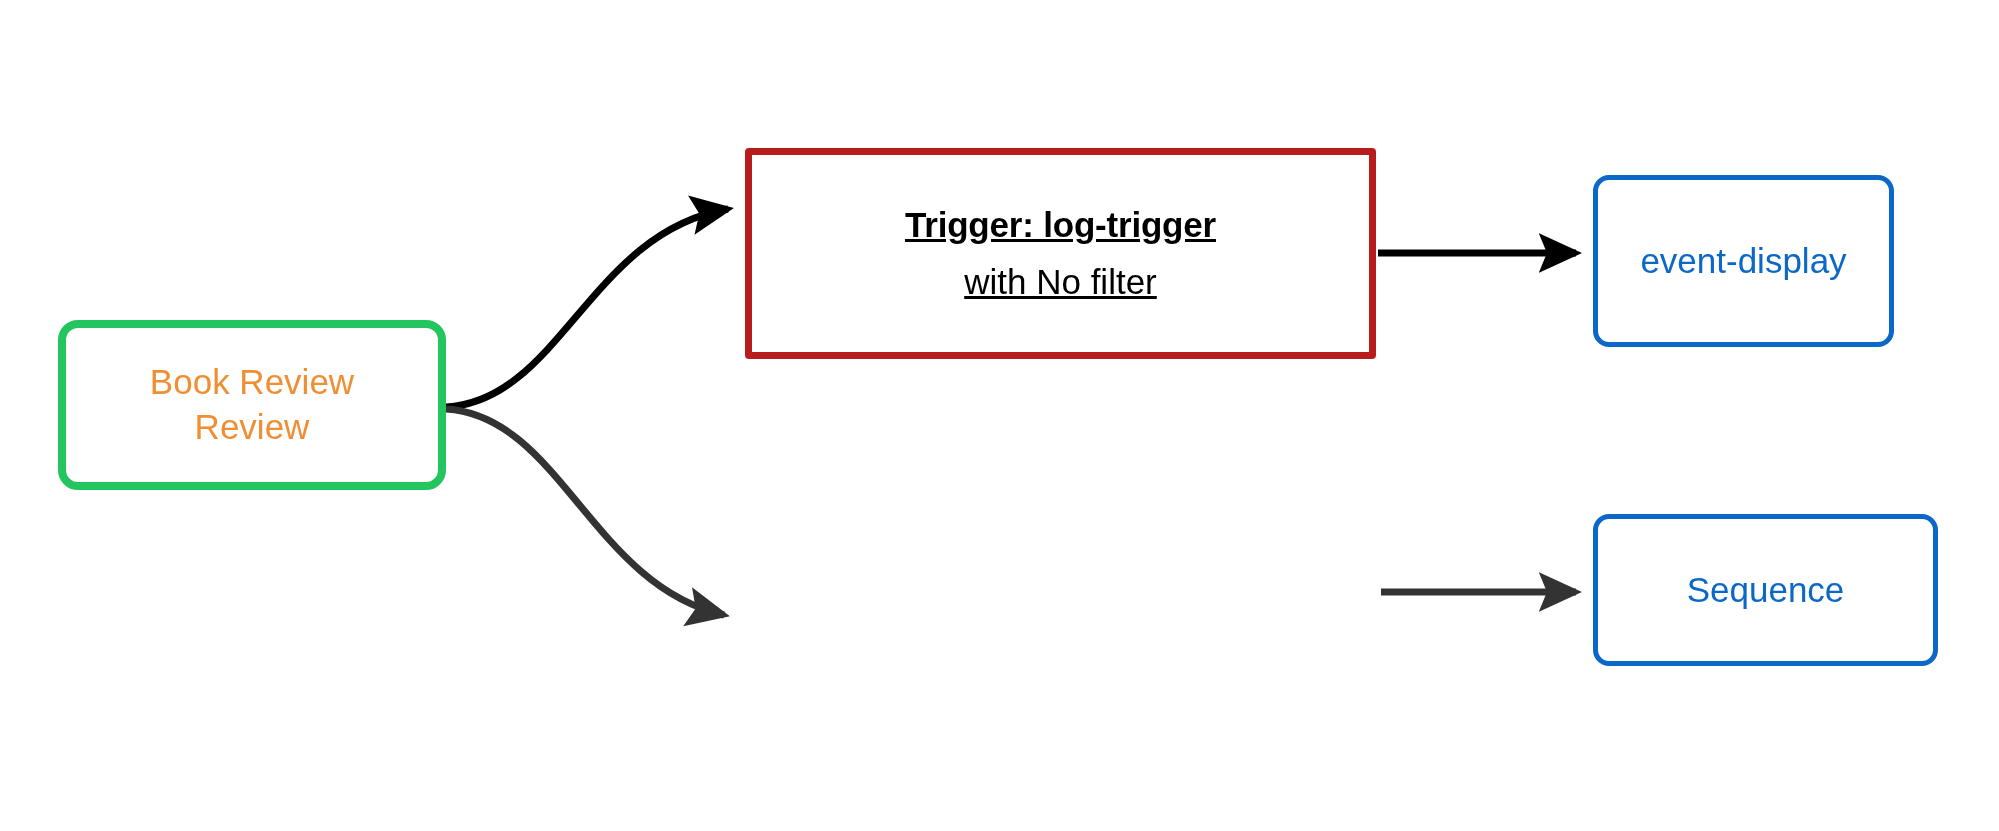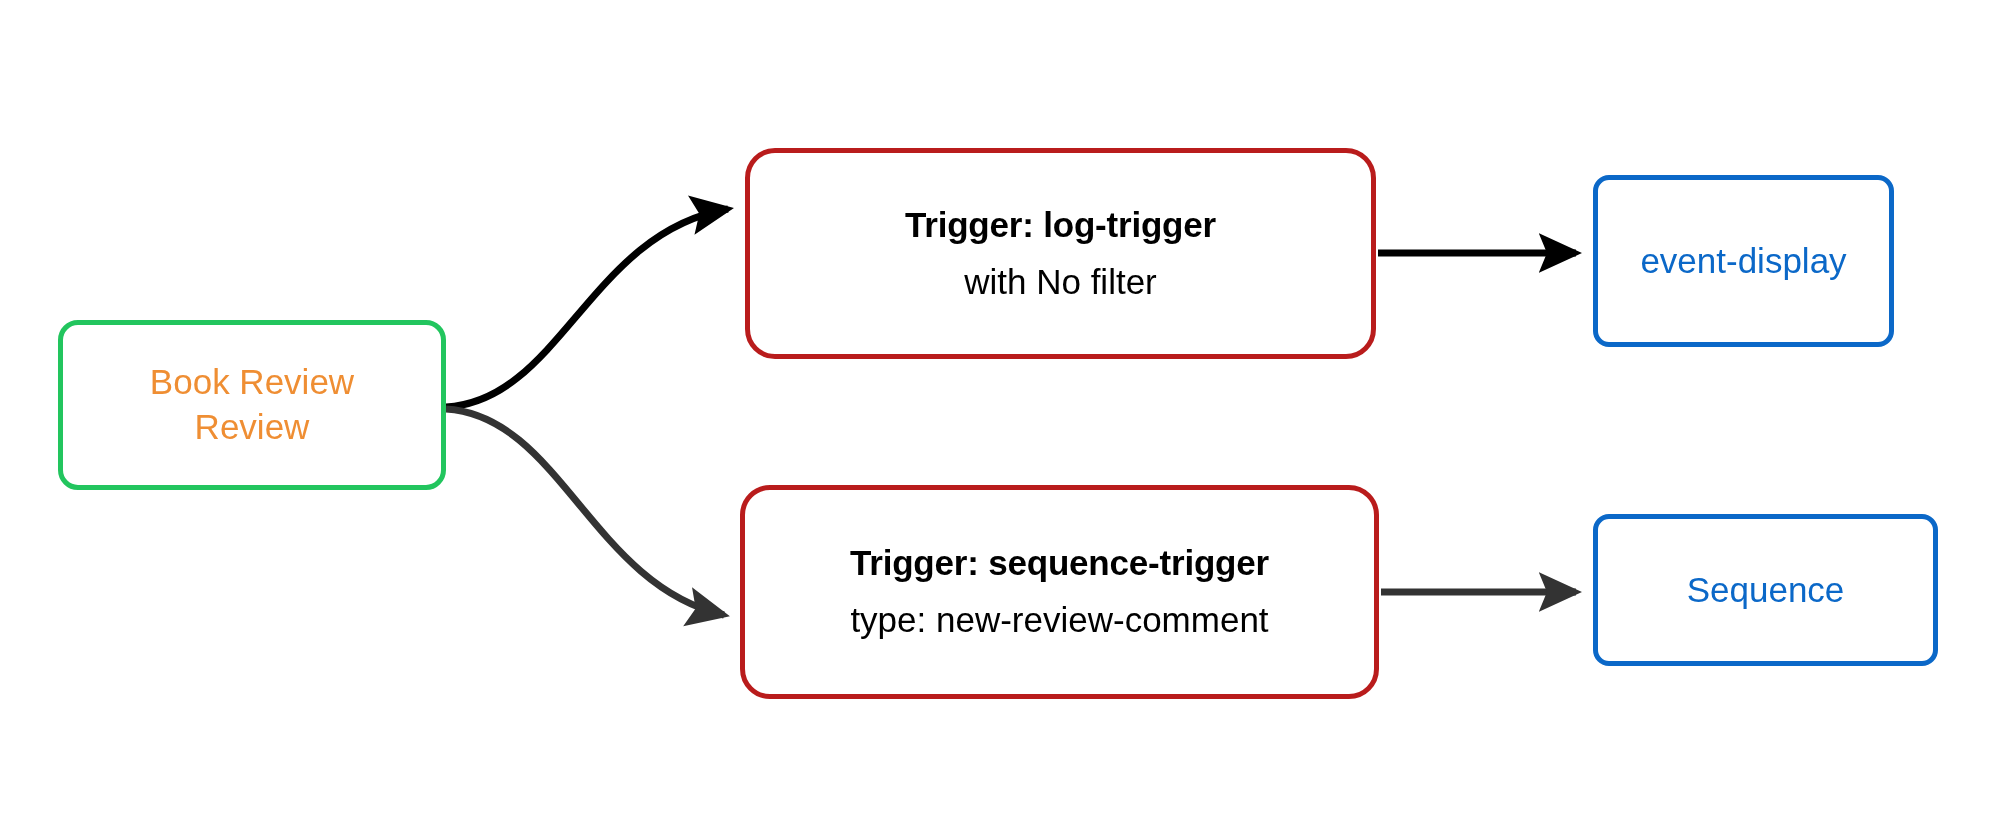--- a/index.html
+++ b/index.html
@@ -46,33 +46,34 @@
     text-align: center;
     line-height: 1.28;
   }
 
   
   .node-broker {
     left: 58px;
     top: 320px;
     width: 388px;
     height: 170px;
-    border: 5px solid #22c55e;
+    border: 8px solid #22c55e;
     border-radius: 20px;
     color: #ef8e33;
     font-size: 35px;
     font-weight: 400;
   }
   .node-broker .line { display: block; }
 
   
   .node-trigger {
-    border: 5px solid #b91c1c;
-    border-radius: 30px;
+    border: 7px solid #b91c1c;
+    border-radius: 4px;
     color: #000000;
+    text-decoration: underline;
   }
   .node-trigger .title {
     font-weight: 700;
     font-size: 35px;
     letter-spacing: -0.2px;
     display: block;
   }
   .node-trigger .subtitle {
     font-weight: 400;
     font-size: 35px;
@@ -140,24 +141,20 @@
   <div class="node node-broker" id="node-broker">
     <span class="line">Book Review</span>
     <span class="line">Review</span>
   </div>
 
   <div class="node node-trigger" id="node-log-trigger">
     <span class="title">Trigger: log-trigger</span>
     <span class="subtitle">with No filter</span>
   </div>
 
-  <div class="node node-trigger" id="node-sequence-trigger">
-    <span class="title">Trigger: sequence-trigger</span>
-    <span class="subtitle">type: new-review-comment</span>
-  </div>
 
   <div class="node node-sink" id="node-event-display">
     <span>event-display</span>
   </div>
 
   <div class="node node-sink" id="node-sequence">
     <span>Sequence</span>
   </div>
 
 </div>

